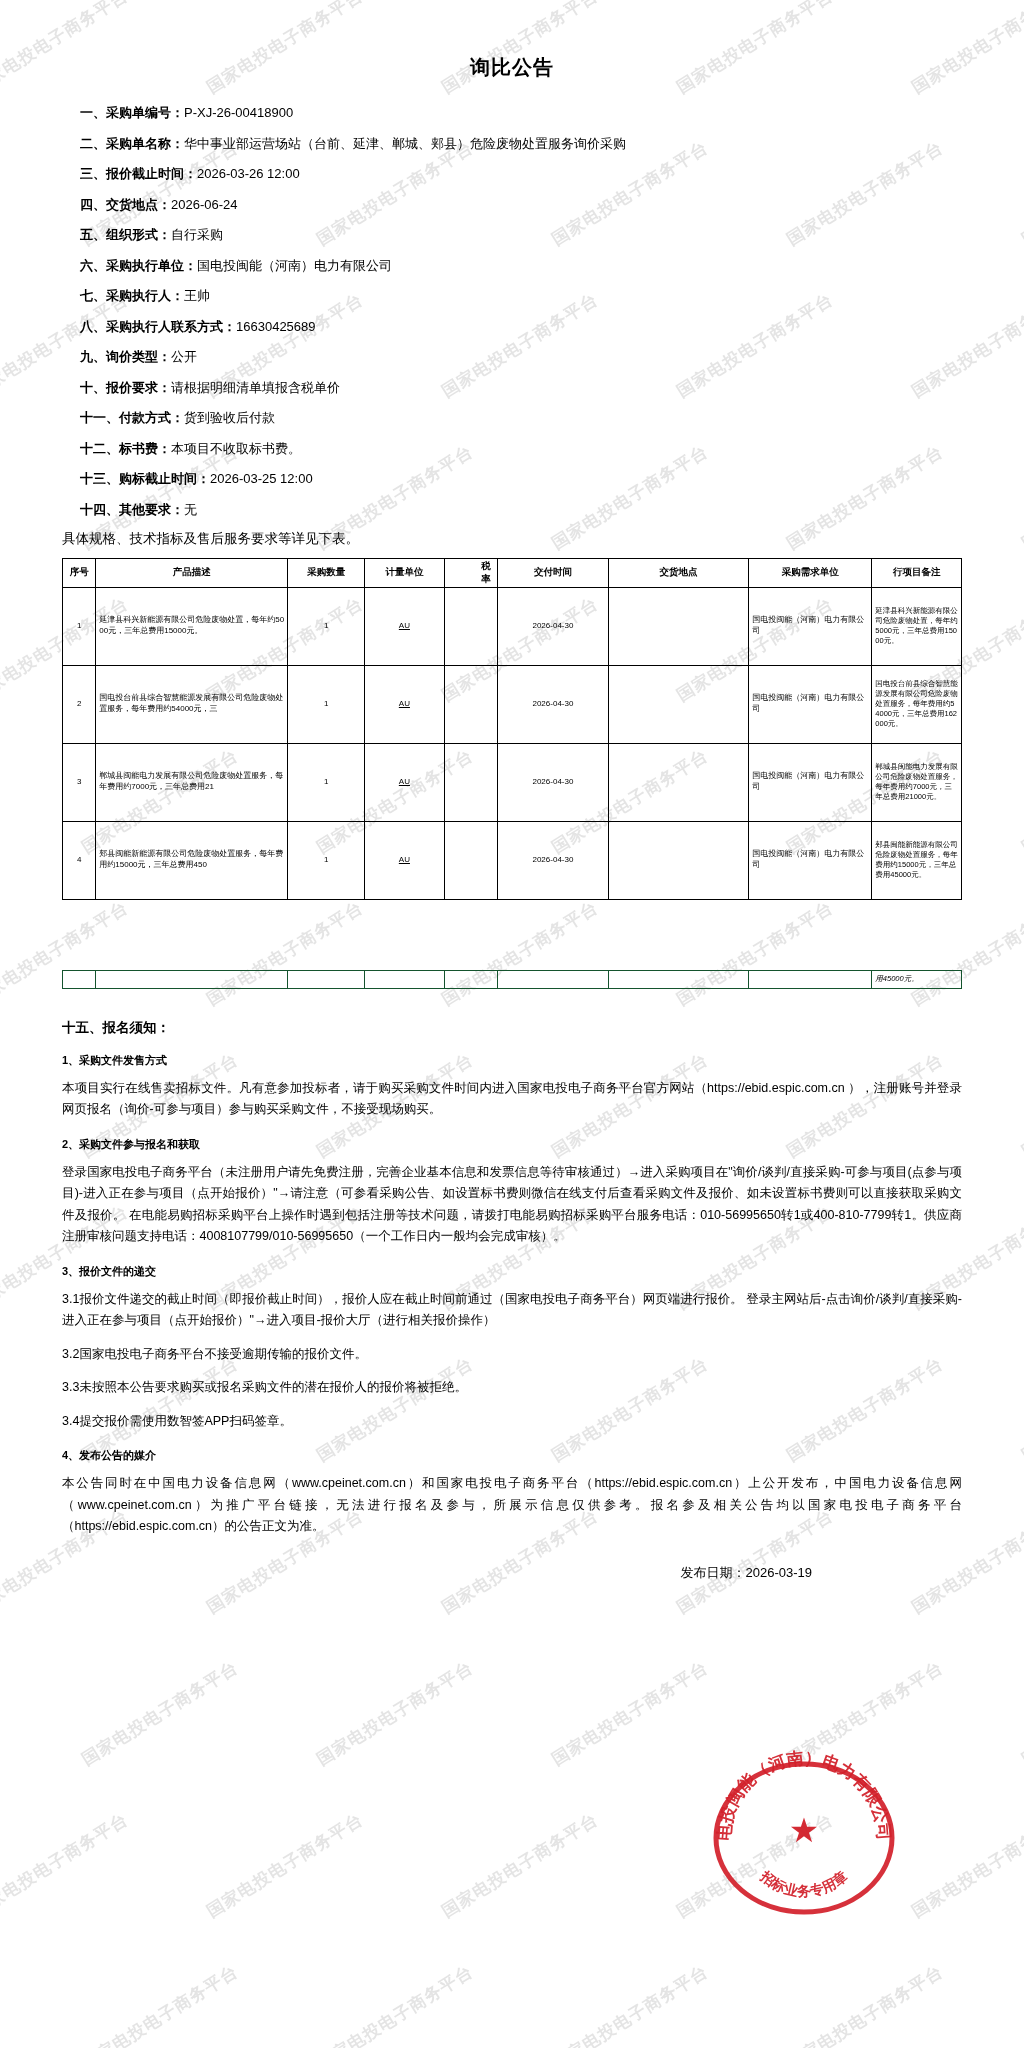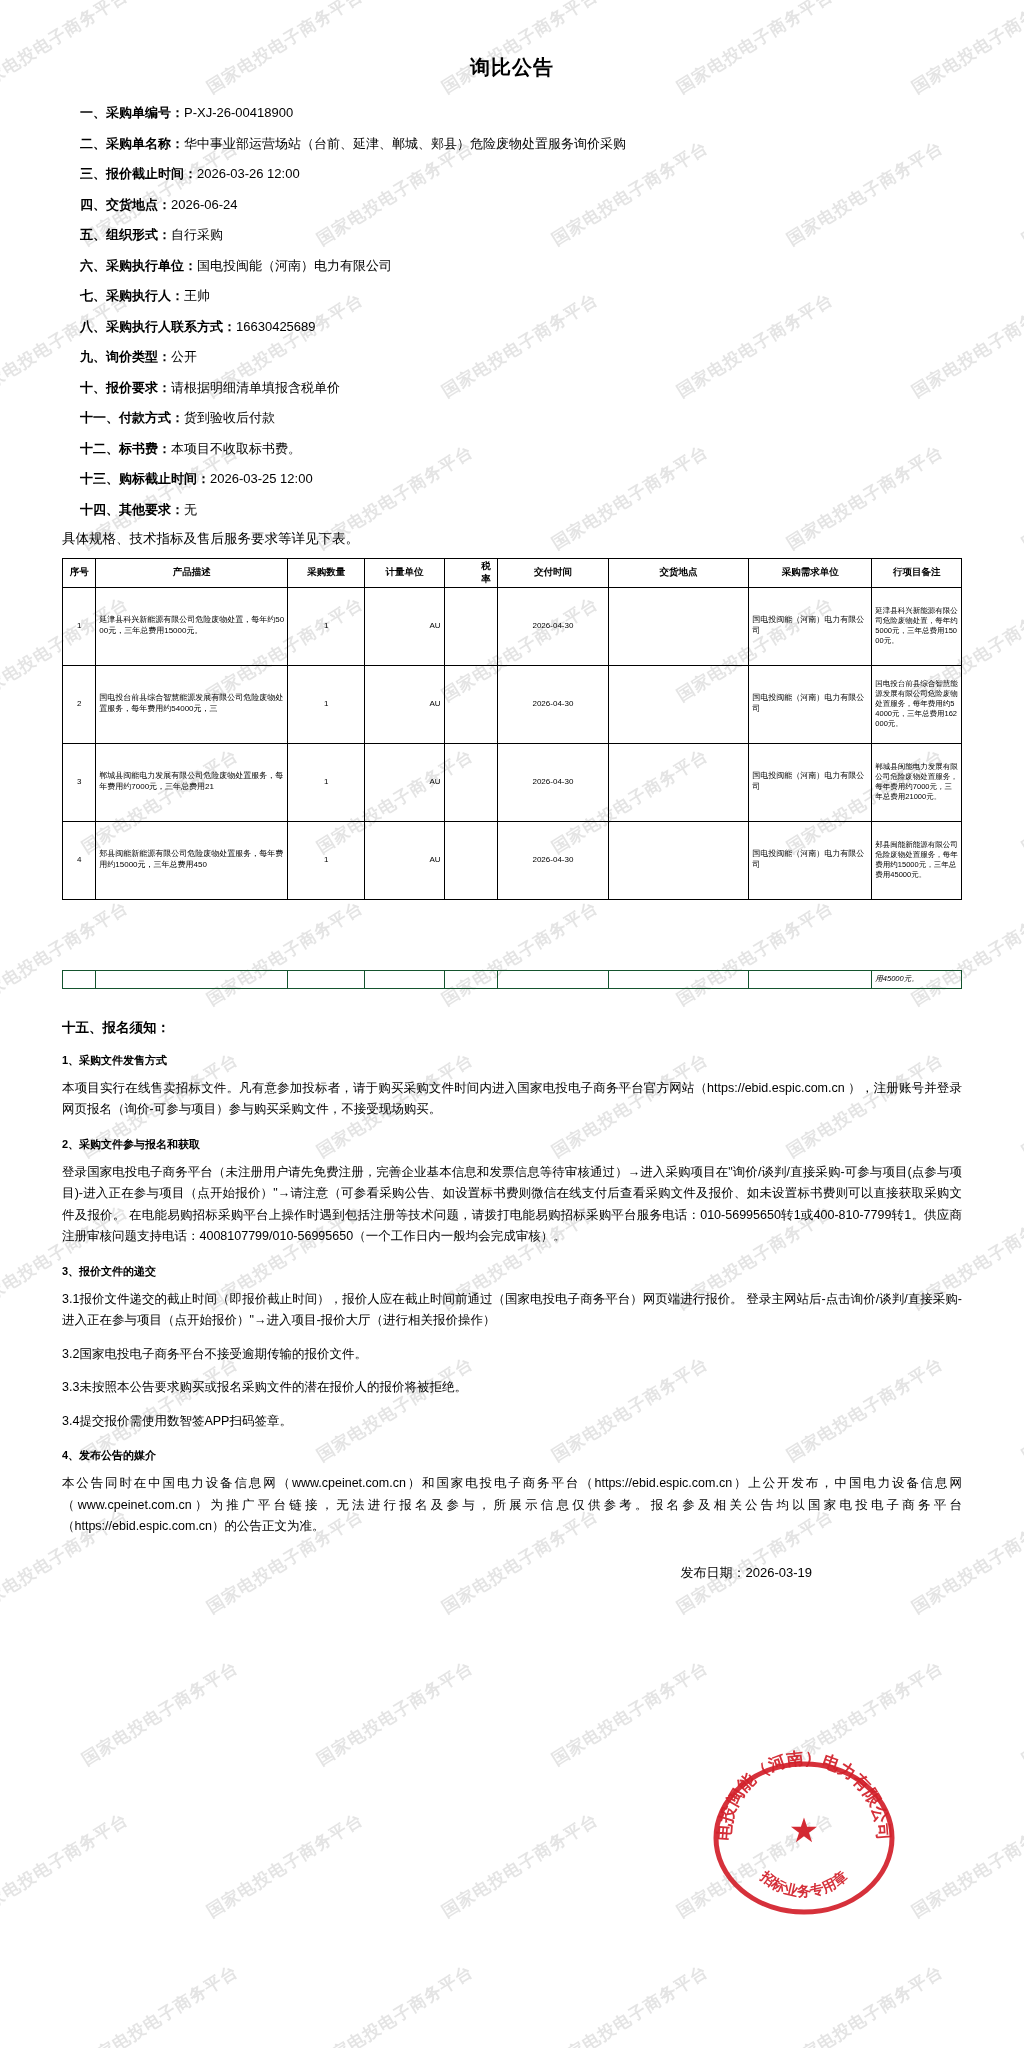--- a/index.html
+++ b/index.html
@@ -74,21 +74,21 @@
   table.items thead th {
     text-align: center;
     font-weight: 700;
     font-size: 9.5px;
     height: 17px;
     padding: 1px 2px;
   }
   td.c-idx { text-align: center; width: 26px; }
   td.c-desc { text-align: left; width: 150px; }
   td.c-qty { text-align: center; width: 60px; }
-  td.c-unit { text-align: right; width: 62px; }
+  td.c-unit { text-align: center; width: 62px; text-decoration: underline; }
   td.c-tax { text-align: center; width: 42px; }
   td.c-date { text-align: center; width: 86px; }
   td.c-place { text-align: center; width: 110px; }
   td.c-org { text-align: left; width: 96px; }
   td.c-note { text-align: left; width: 70px; font-size: 7.5px; }
   tr.item-row { height: 78px; }
   
   table.tail {
     width: 100%;
     border-collapse: collapse;

